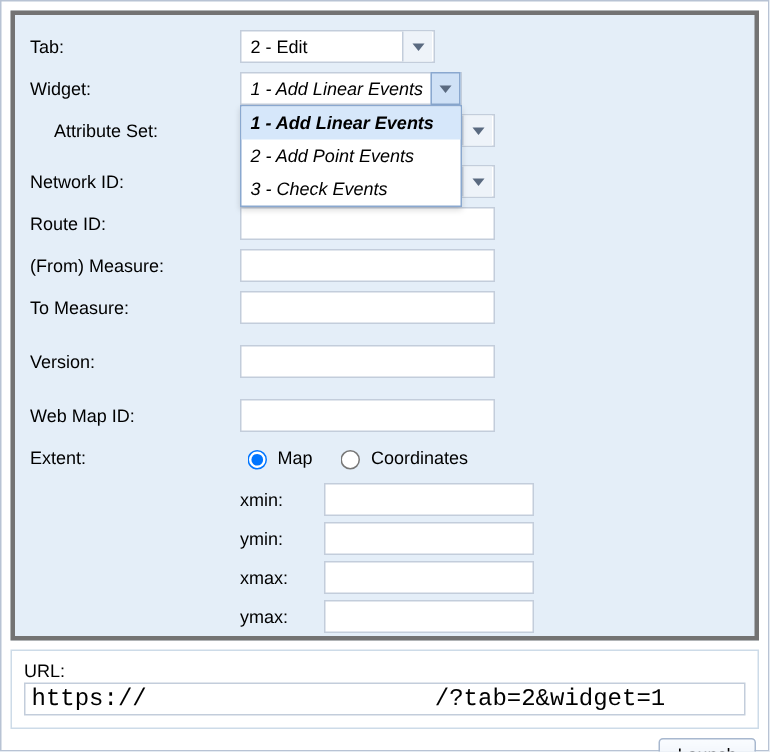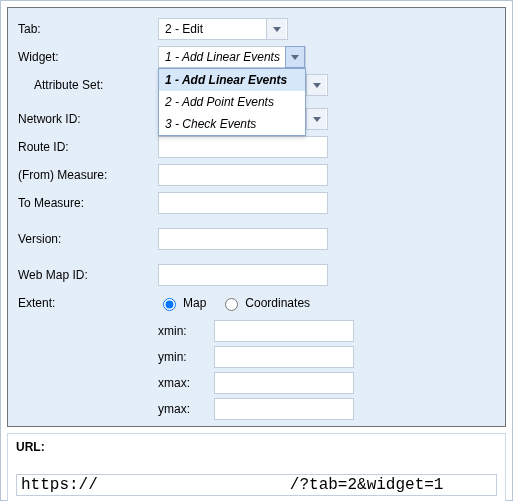--- a/index.html
+++ b/index.html
@@ -14,21 +14,21 @@
     width: 513px;
     height: 501px;
     border: 1px solid #b8c3d4;
     background: #fff;
     position: relative;
   }
   .form-panel {
     margin: 6px;
     padding: 10px 10px 10px 10px;
     background: #e4eef8;
-    border: 1px solid #737373;
+    border: 3px solid #737373;
     height: 420px;
     position: relative;
   }
   .row {
     display: flex;
     align-items: center;
     margin-bottom: 6px;
     min-height: 22px;
   }
   .row.tall { margin-bottom: 14px; justify-content: space-between; }
@@ -125,21 +125,21 @@
   .sub-label {
     width: 56px;
   }
   .url-panel {
     margin: 0 6px 6px 6px;
     border: 1px solid #cddbe8;
     background: #fff;
     padding: 6px 8px 8px 8px;
     position: relative;
   }
-  .url-label { font-weight: bold; margin-bottom: 20px; }
+  .url-label { font-weight: normal; margin-bottom: 1px; }
   .url-input {
     width: 100%;
     height: 22px;
     border: 1px solid #c3cddb;
     background: #fff;
     padding: 2px 4px;
     font-family: 'Courier New', monospace;
     font-size: 16px;
   }
   .launch-bar {

